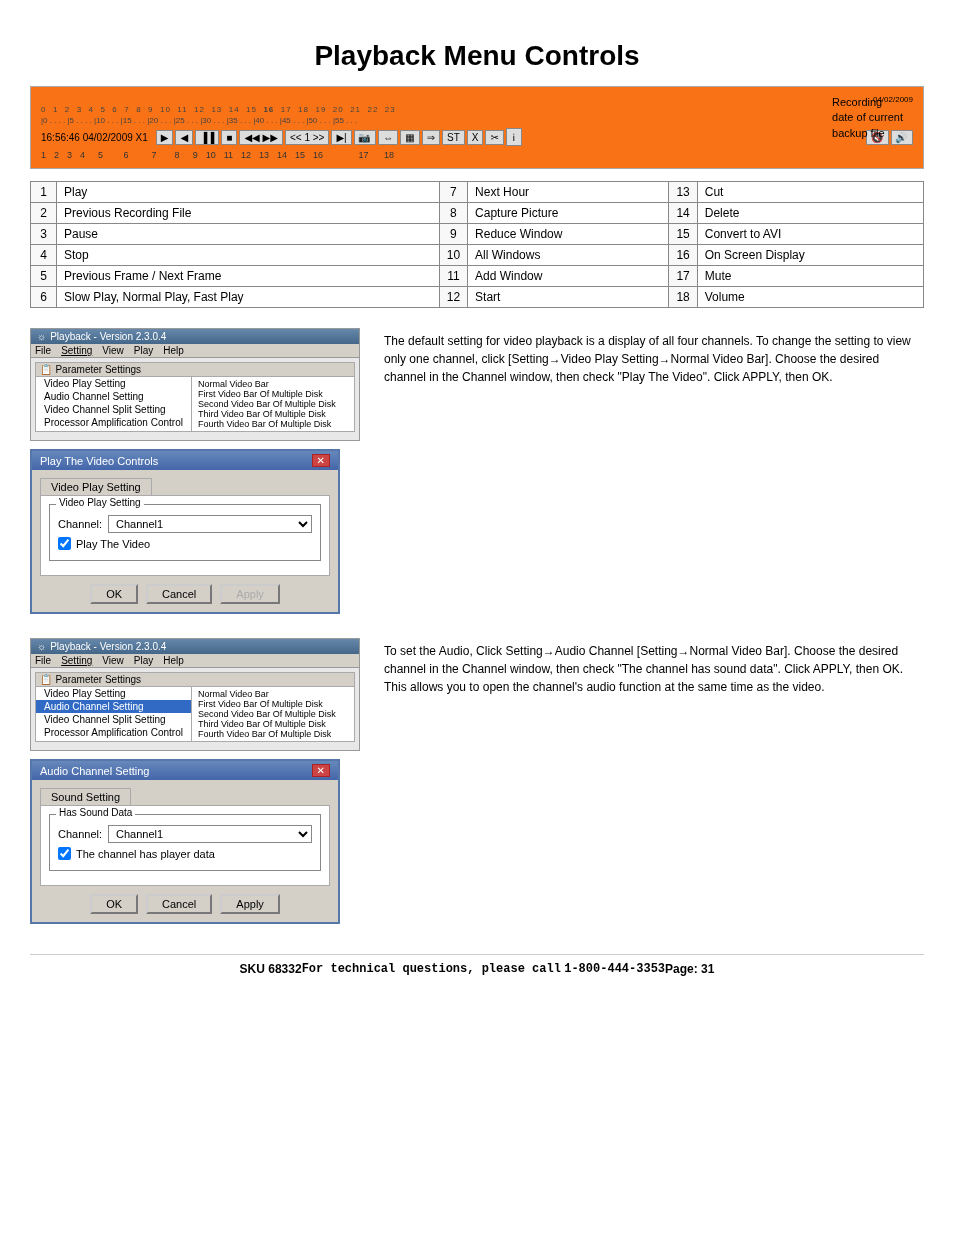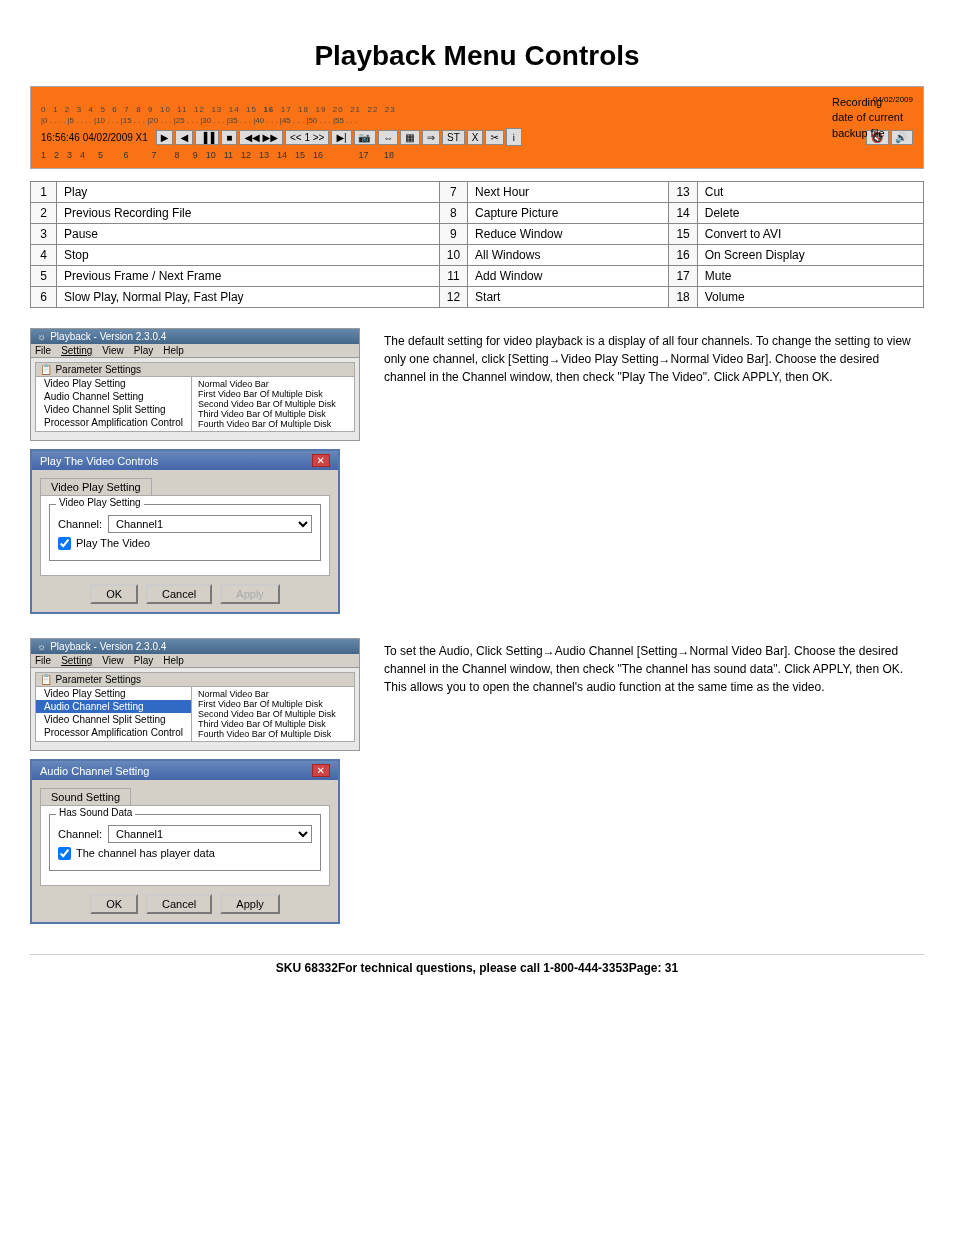--- a/index.html
+++ b/index.html
@@ -223,20 +223,21 @@
     }
     .dialog-select {
       border: 1px solid #888;
       background: #fff;
       padding: 1px 3px;
       font-size: 11px;
       flex: 1;
     }
     .dialog-checkbox-row {
       display: flex;
+      align-items: center;
       gap: 5px;
       margin-bottom: 6px;
     }
     .dialog-buttons {
       display: flex;
       justify-content: center;
       gap: 8px;
       margin-top: 6px;
     }
     .dialog-btn {
@@ -280,21 +281,21 @@
       display: flex;
       justify-content: center;
       align-items: center;
       font-size: 12px;
       border-top: 1px solid #ccc;
       padding-top: 6px;
     }
     .footer-sku { }
     .footer-sku span { font-weight: bold; }
     .footer-center { text-align: center; }
-    .footer-center span { font-weight: bold; }
+    .footer-center span { font-weight: bold; font-family: Liberation Mono, monospace; }
     .footer-page { }
     .footer-page span { font-weight: bold; }
 
     
     .ruler-marks {
       display: flex;
       gap: 0;
       font-size: 8px;
       color: #444;
       overflow: hidden;

